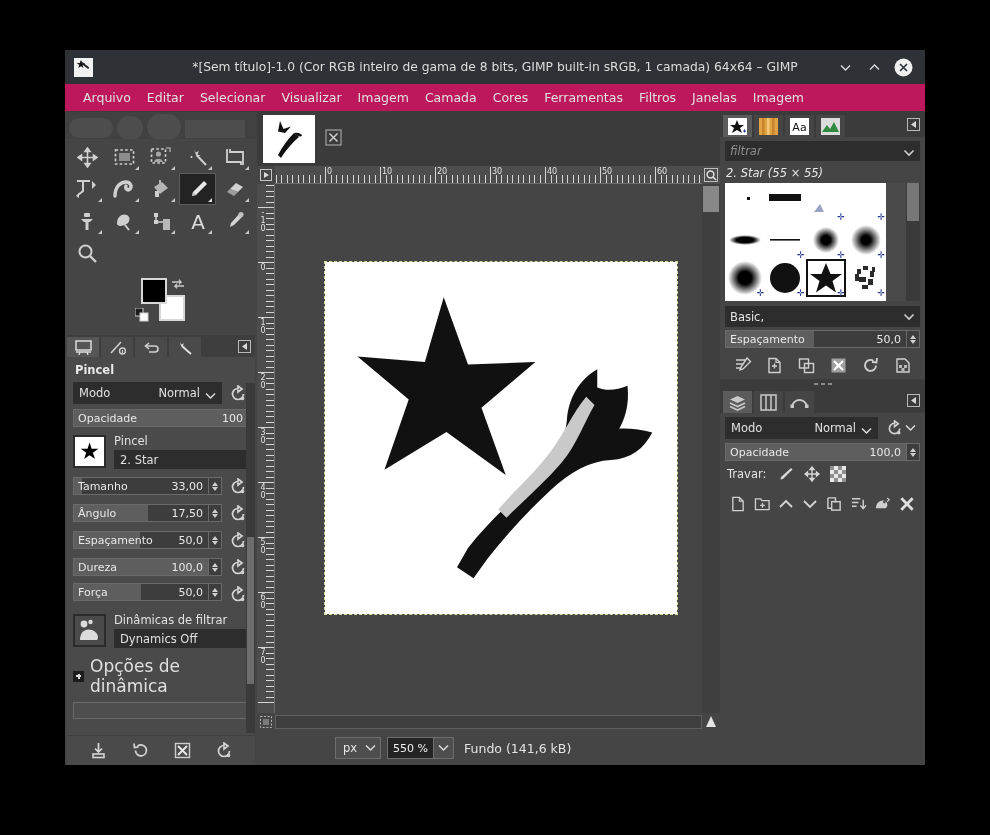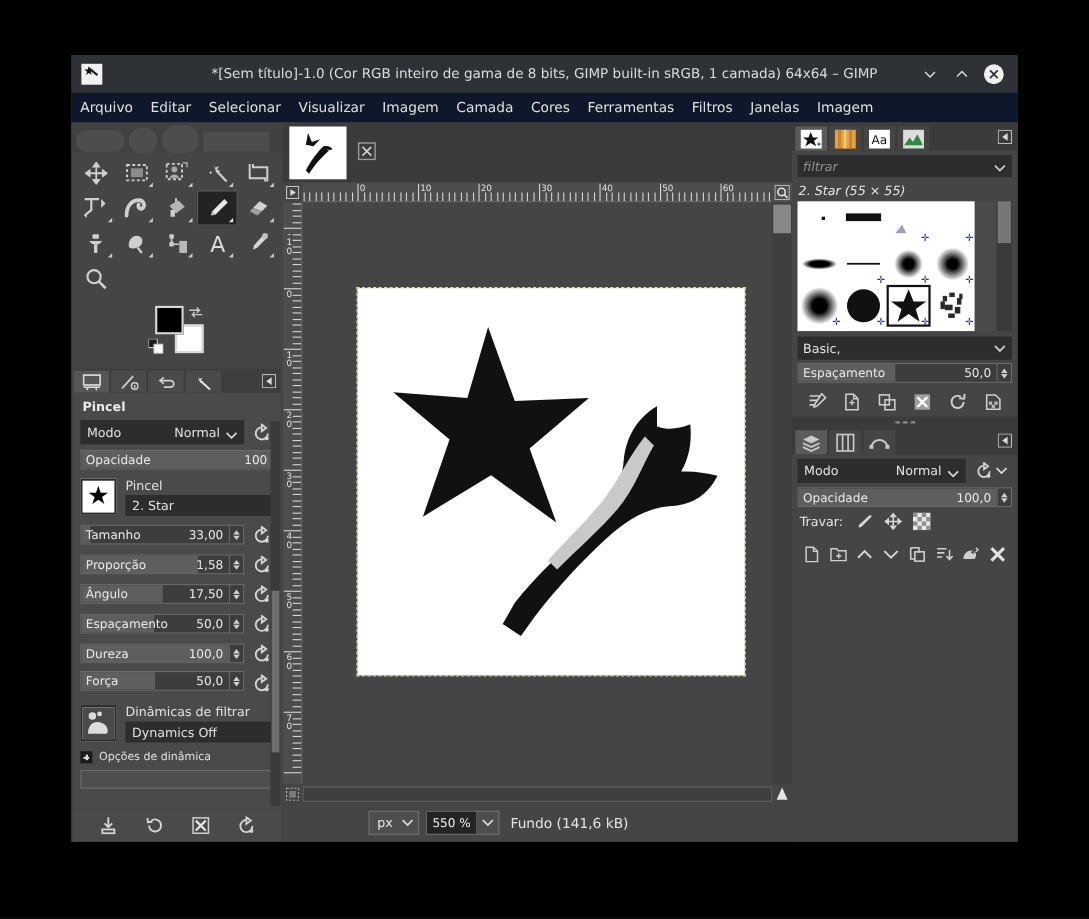--- a/index.html
+++ b/index.html
@@ -36,22 +36,22 @@
   #title-text {
     position: absolute; left: 0; right: 0; text-align: center;
     font-size: 12.3px; color: #dcdcdc; pointer-events: none;
   }
   #win-buttons { margin-left: auto; display: flex; align-items: center; gap: 10px; margin-right: 12px; z-index: 3;}
   .wb { width: 19px; height: 19px; position: relative; cursor: pointer; }
   .wb svg { position: absolute; left: 0; top: 0; }
 
   
   #menubar {
-    height: 28px; background: #0f172a;
-    display: flex; align-items: center; gap: 0px;
+    height: 28px; background: #be185d;
+    display: flex; align-items: center; padding-left: 10px; gap: 0px;
     flex: none; border-bottom: 1px solid #3b3b3b;
   }
   .menu-item {
     font-size: 12.5px; color: #e0e0e0; padding: 4px 8px; cursor: pointer;
     white-space: nowrap;
   }
 
   
   #body-row { flex: 1; display: flex; min-height: 0; background: #3b3b3b;}
 
@@ -140,21 +140,21 @@
      position:relative; cursor:pointer; overflow:hidden;}
   .dyn-meta { margin-left:8px; flex:1;}
   .dyn-meta .cap { font-size:11.5px;color:#e0e0e0; margin-bottom:2px;}
   .dyn-name { height:19px; background:#2d2d2d; font-size:11.5px;color:#e0e0e0;
      display:flex;align-items:center;padding-left:6px;cursor:pointer;}
 
   .expander { display:flex; align-items:center; margin-top:8px; cursor:pointer;}
   .exp-icon { width:11px;height:11px;background:#1c1c1c; position:relative; margin-right:6px; flex:none;}
   .exp-icon:before{content:"";position:absolute;left:3px;top:4.5px;width:5px;height:2px;background:#ddd;}
   .exp-icon:after{content:"";position:absolute;left:4.5px;top:3px;width:2px;height:5px;background:#ddd;}
-  .exp-label { font-size:10px;color:#e0e0e0;}
+  .exp-label { font-size:17px;color:#e0e0e0;}
 
   #empty-strip { height:17px; background:#4e4e4e; border:1px solid #6a6a6a; margin-top:6px;}
 
   #to-bottom { height:30px; background:#4a4a4a; display:flex; align-items:center;
     justify-content:space-around; padding:0 10px; flex:none; border-top:1px solid #3f3f3f;}
   #to-bottom .ib { cursor:pointer; display:flex;align-items:center;justify-content:center;width:22px;height:22px;}
 
   #to-scroll { position:absolute; right:0px; top:26px; bottom:2px; width:9px; background:#3a3a3a;}
   #to-scroll .thumb { position:absolute; left:1px; right:1px; top:44%; height:42%; background:#6e6e6e;}
 
@@ -536,37 +536,20 @@
                 <div class="dn"></div>
               </div>
             <div class="reset-btn">
               <svg width="17" height="17" viewBox="0 0 17 17">
                   <path d="M13.5 9 A5.5 5.5 0 1 1 8 3.5 L8 1 L12 4 L8 7 L8 4.6" fill="none" stroke="#d4d4d4" stroke-width="1.7"></path>
                   <circle cx="12.5" cy="13.5" r="1.8" fill="#d4d4d4"></circle>
                 </svg>
             </div>
           </div>
 
-          <div style="display:flex;align-items:center;margin-bottom:5px;">
-            <div class="slider">
-              <div class="fill" style="width:79%"></div>
-              <span class="sl-lbl">Proporção</span>
-              <span class="sl-val">1,58</span>
-            </div>
-            <div class="spin">
-                <div class="up"></div>
-                <div class="dn"></div>
-              </div>
-            <div class="reset-btn">
-              <svg width="17" height="17" viewBox="0 0 17 17">
-                  <path d="M13.5 9 A5.5 5.5 0 1 1 8 3.5 L8 1 L12 4 L8 7 L8 4.6" fill="none" stroke="#d4d4d4" stroke-width="1.7"></path>
-                  <circle cx="12.5" cy="13.5" r="1.8" fill="#d4d4d4"></circle>
-                </svg>
-            </div>
-          </div>
 
           <div style="display:flex;align-items:center;margin-bottom:5px;">
             <div class="slider">
               <div class="fill" style="width:55%"></div>
               <span class="sl-lbl">Ângulo</span>
               <span class="sl-val">17,50</span>
             </div>
             <div class="spin">
                 <div class="up"></div>
                 <div class="dn"></div>

